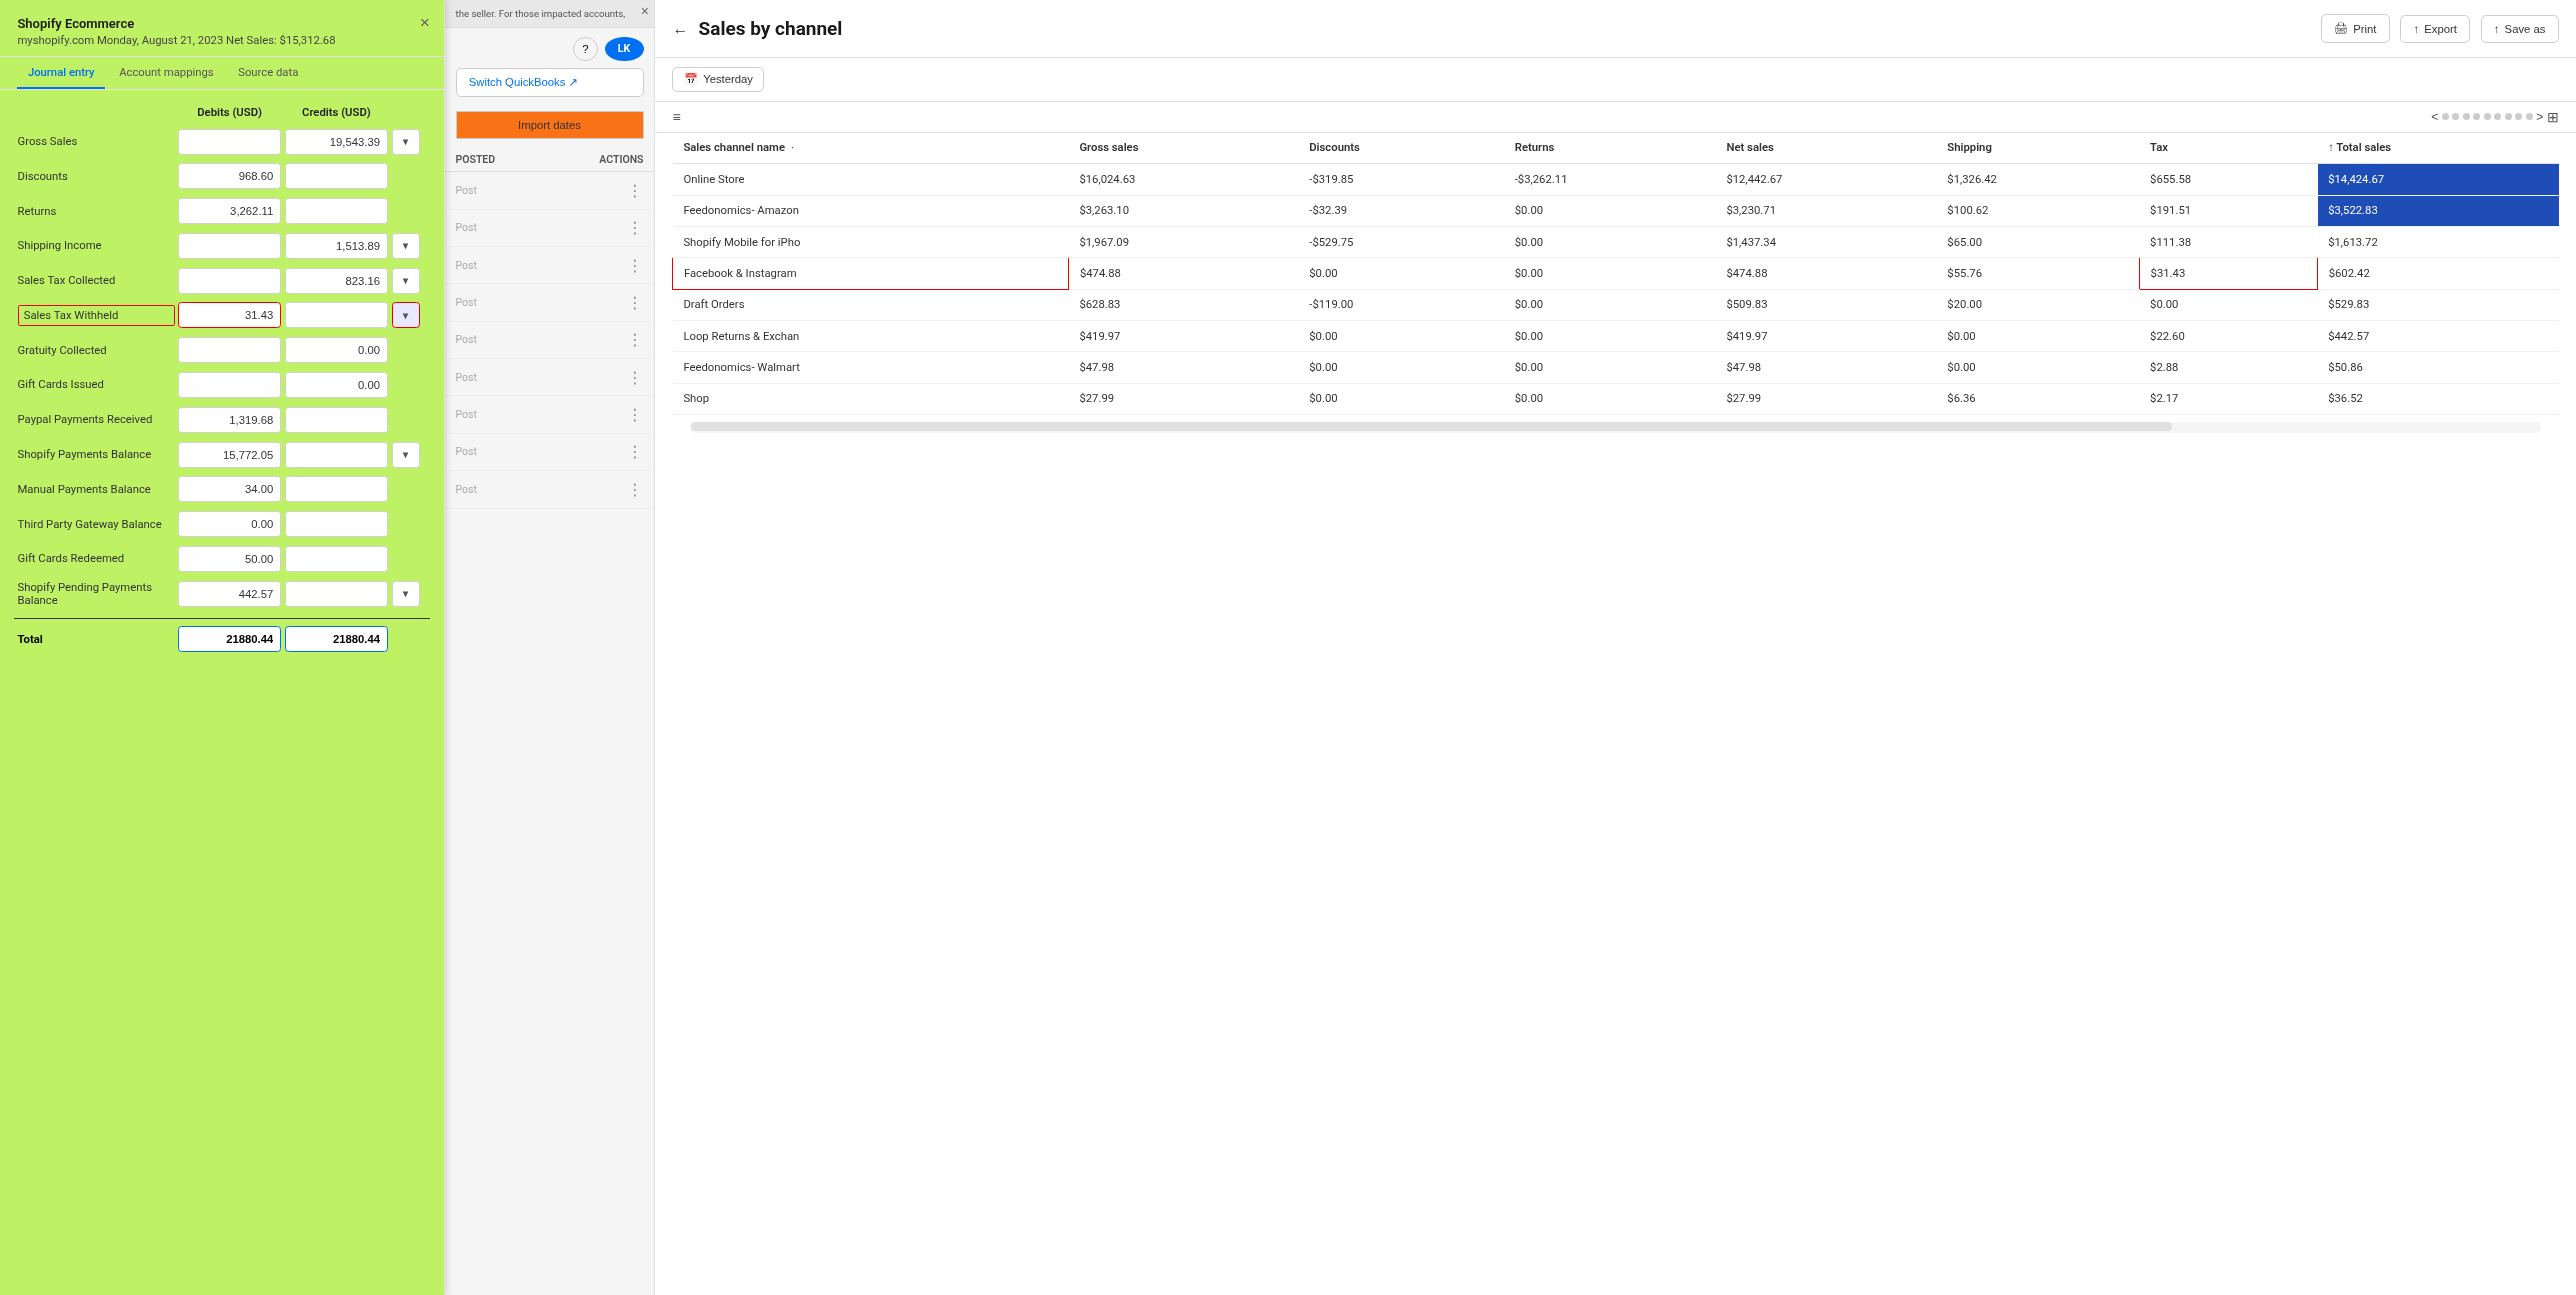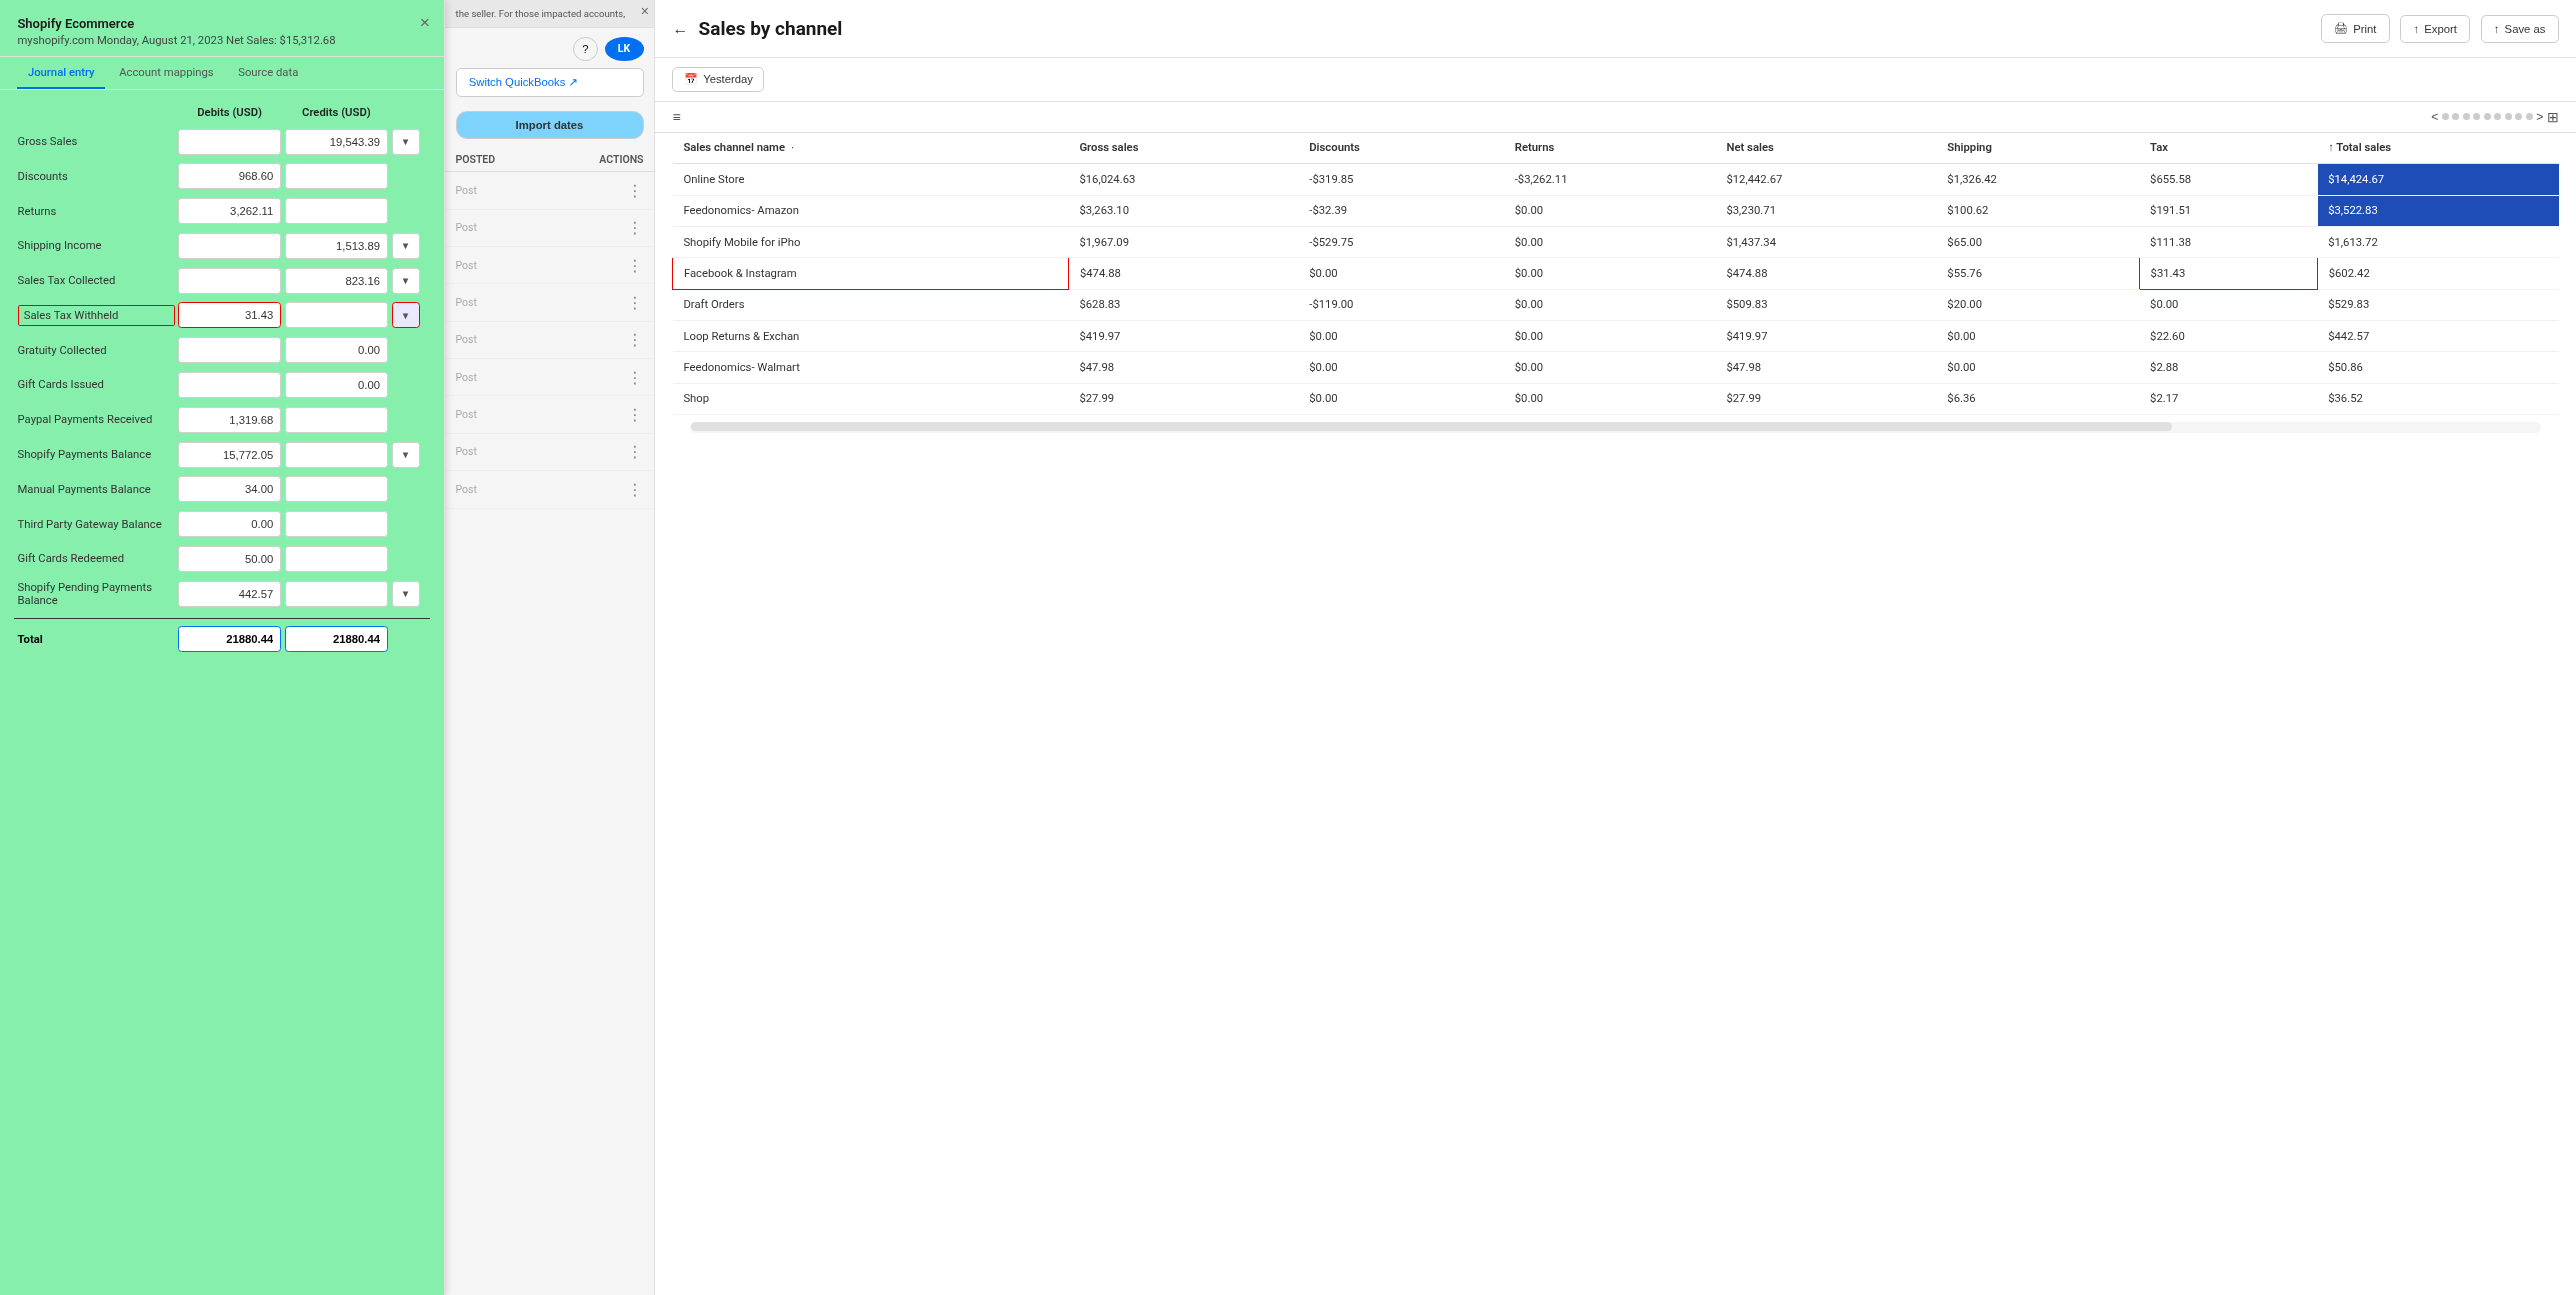--- a/index.html
+++ b/index.html
@@ -9,21 +9,21 @@
       background: #f0f0f0;
       display: flex;
       width: 2576px;
       height: 1296px;
       overflow: hidden;
     }
 
     
     .left-panel {
       width: 445px;
-      background: #86efac;
+      background: #bef264;
       border-right: 0.9px solid #e0e0e0;
       display: flex;
       flex-direction: column;
       height: 100%;
       position: relative;
       z-index: 10;
       box-shadow: 1.7px 0 7px rgba(0,0,0,0.15);
     }
 
     .left-header {
@@ -174,29 +174,28 @@
       border-radius: 5.2px;
       padding: 7px 12.2px;
       font-size: 11.3px;
       color: #0070f3;
       cursor: pointer;
       display: flex;
       align-items: center;
       gap: 5.2px;
     }
     .import-btn {
-      background: #7dd3fc;
+      background: #f97316;
       border: 0.9px solid #ccc;
-      border-radius: 11px;
+      border-radius: 1px;
       padding: 7px 12.2px;
       font-size: 11.3px;
       color: #333;
       cursor: pointer;
       margin-top: 7px;
-      font-weight: bold;
     }
     .middle-col-header {
       display: flex;
       padding: 5.2px 10.5px;
       font-size: 10.5px;
       font-weight: 600;
       color: #555;
       border-bottom: 0.9px solid #ddd;
       gap: 17.4px;
     }

